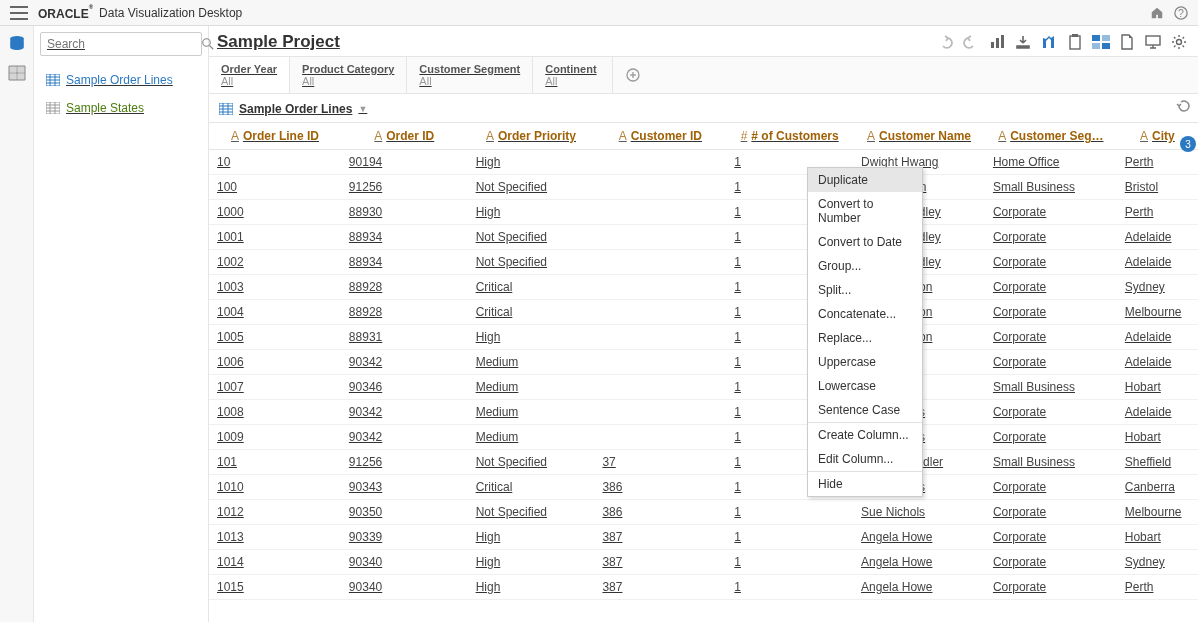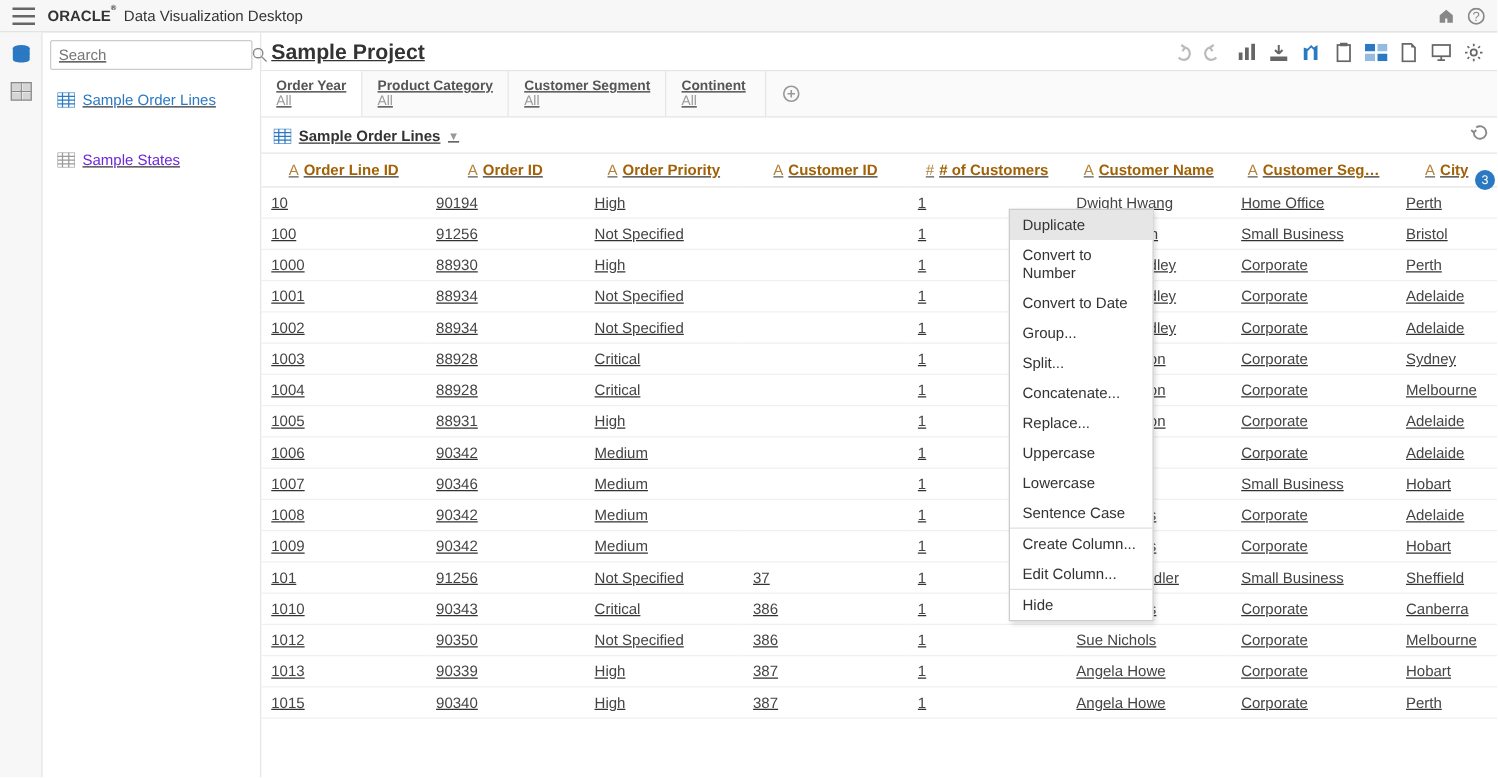--- a/index.html
+++ b/index.html
@@ -15,21 +15,21 @@
 .main { display: flex; height: calc(100% - 26px); text-decoration: underline; }
 .leftrail { width: 34px; background: #f7f7f7; border-right: 1px solid #e5e5e5; display: flex; flex-direction: column; align-items: center; padding-top: 8px; gap: 12px; }
 .leftrail .rail-icon { width: 20px; height: 18px; display: flex; align-items: center; justify-content: center; color: #2b79c2; cursor: pointer; }
 .leftrail .rail-icon.inactive { color: #888; }
 .sidepanel { width: 175px; border-right: 1px solid #e5e5e5; padding: 6px; }
 .search-box { display: flex; align-items: center; border: 1px solid #ccc; border-radius: 2px; height: 24px; padding: 0 6px; margin-bottom: 10px; }
 .search-box input { border: none; outline: none; flex: 1; font-size: 12px; background: transparent; }
 .search-box .mag { color: #888; font-size: 12px; }
 .ds-item { display: flex; align-items: center; height: 28px; padding: 0 6px; color: #2b79c2; cursor: pointer; gap: 6px; }
 .ds-item.active { background: #fff; }
-.ds-item.inactive { color: #6d28d9; margin-top: 20px; }
+.ds-item.inactive { color: #4d7c0f; }
 .ds-icon { width: 14px; height: 12px; display: inline-block; }
 .content { flex: 1; display: flex; flex-direction: column; overflow: hidden; position: relative; }
 .content-header { display: flex; align-items: center; padding: 6px 10px 4px 8px; }
 .project-title { font-size: 17px; font-weight: bold; color: #333; }
 .toolbar { margin-left: auto; display: flex; gap: 8px; align-items: center; color: #555; }
 .toolbar .tb-icon { width: 18px; height: 18px; display: flex; align-items: center; justify-content: center; cursor: pointer; color: #666; }
 .toolbar .tb-icon.accent { color: #2b79c2; }
 .toolbar .tb-icon.disabled { color: #bbb; }
 .filters-row { display: flex; border-top: 1px solid #e5e5e5; border-bottom: 1px solid #e5e5e5; background: #fafafa; }
 .filter-cell { border-right: 1px solid #e5e5e5; padding: 6px 12px 6px 12px; min-width: 80px; cursor: pointer; }
@@ -419,20 +419,30 @@
               <td>1013</td>
               <td>90339</td>
               <td>High</td>
               <td>387</td>
               <td>1</td>
               <td>Angela Howe</td>
               <td>Corporate</td>
               <td>Hobart</td>
             </tr>
             <tr>
+              <td>1014</td>
+              <td>90340</td>
+              <td>High</td>
+              <td>387</td>
+              <td>1</td>
+              <td>Angela Howe</td>
+              <td>Corporate</td>
+              <td>Sydney</td>
+            </tr>
+            <tr>
               <td>1015</td>
               <td>90340</td>
               <td>High</td>
               <td>387</td>
               <td>1</td>
               <td>Angela Howe</td>
               <td>Corporate</td>
               <td>Perth</td>
             </tr>
           </tbody>

